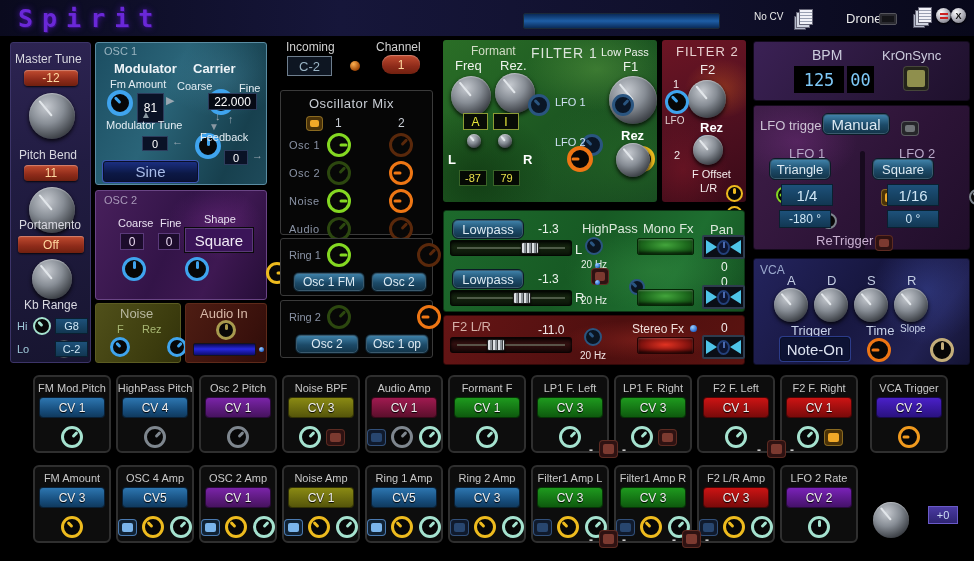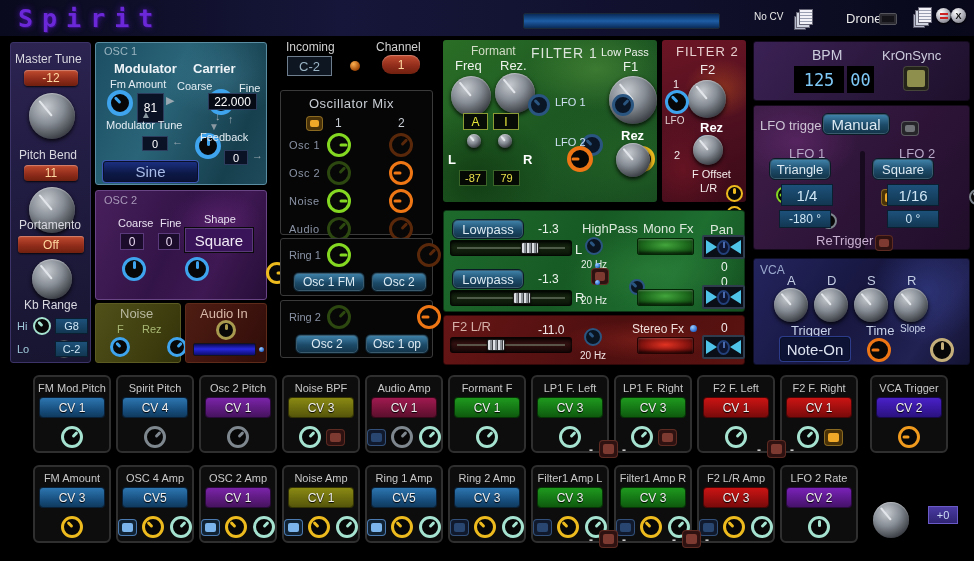--- a/index.html
+++ b/index.html
@@ -394,21 +394,21 @@
 
   <div id="cv-row-1" class="cv-row" style="top:375px">
       <div class="cvbox">
         <div class="cvtitle">FM Mod.Pitch</div>
         <div class="cvbtn cv-blue">CV 1</div>
         <div class="cvicons">
           <span class="kr k22 kc-teal p-ur"></span>
         </div>
       </div>
       <div class="cvbox">
-        <div class="cvtitle">Spirit Pitch</div>
+        <div class="cvtitle">HighPass Pitch</div>
         <div class="cvbtn cv-blue">CV 4</div>
         <div class="cvicons">
           <span class="kr k22 kc-gray p-ur"></span>
         </div>
       </div>
       <div class="cvbox">
         <div class="cvtitle">Osc 2 Pitch</div>
         <div class="cvbtn cv-purple">CV 1</div>
         <div class="cvicons">
           <span class="kr k22 kc-gray p-ur"></span>

